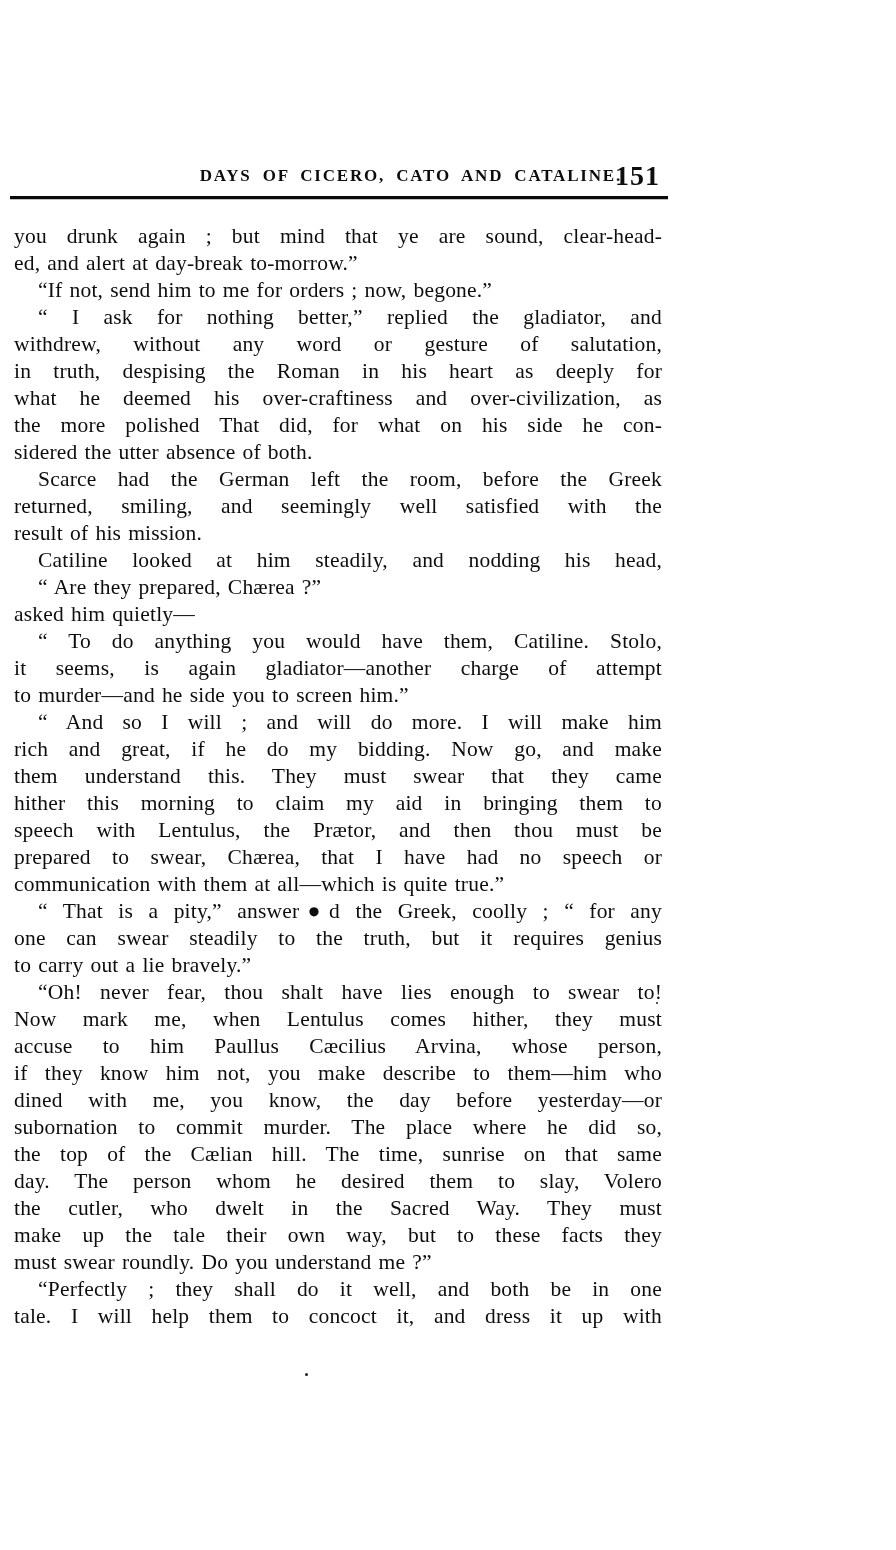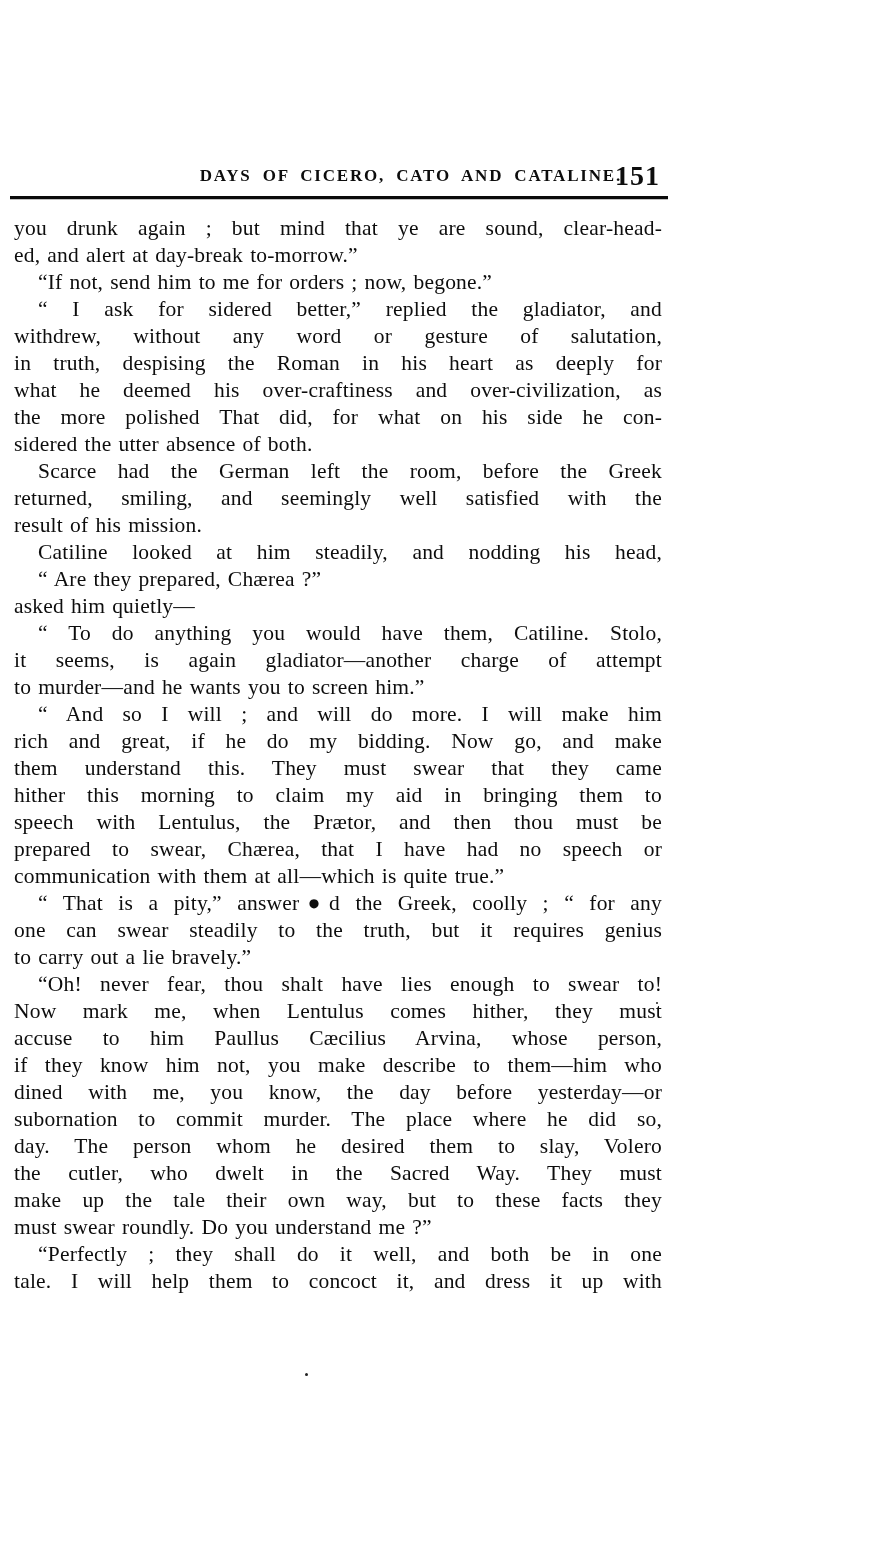--- a/index.html
+++ b/index.html
@@ -36,21 +36,21 @@
     font-size: 28px;
     letter-spacing: 1px;
   }
   .header-rule {
     height: 3px;
     background: #0a0a0a;
     margin: 4px -6px 0 -4px;
     box-shadow: 0 1px 0 rgba(0,0,0,0.25);
   }
   .text-block {
-    margin-top: 16px;
+    margin-top: 24px;
     letter-spacing: 0.2px;
     word-spacing: 1.5px;
   }
   .line {
     height: 27px;
     line-height: 27px;
     font-size: 21.5px;
   }
   .line.indent { text-indent: 24px; }
   .line.justify {
@@ -73,51 +73,52 @@
     <div class="running-title">DAYS OF CICERO, CATO AND CATALINE.</div>
     <div class="page-number">151</div>
   </div>
 
   <div class="header-rule"></div>
 
   <div class="text-block">
       <div class="line justify">you drunk again ; but mind that ye are sound, clear-head-</div>
       <div class="line">ed, and alert at day-break to-morrow.”</div>
       <div class="line indent">“If not, send him to me for orders ; now, begone.”</div>
-      <div class="line indent justify">“ I ask for sidered better,” replied the gladiator, and</div>
+      <div class="line indent justify">“ I ask for nothing better,” replied the gladiator, and</div>
       <div class="line justify">withdrew, without any word or gesture of salutation,</div>
       <div class="line justify">in truth, despising the Roman in his heart as deeply for</div>
       <div class="line justify">what he deemed his over-craftiness and over-civilization, as</div>
       <div class="line justify">the more polished That did, for what on his side he con-</div>
       <div class="line">sidered the utter absence of both.</div>
       <div class="line indent justify">Scarce had the German left the room, before the Greek</div>
       <div class="line justify">returned, smiling, and seemingly well satisfied with the</div>
       <div class="line">result of his mission.</div>
       <div class="line indent justify">Catiline looked at him steadily, and nodding his head,</div>
       <div class="line indent">“ Are they prepared, Chærea ?”</div>
       <div class="line">asked him quietly—</div>
       <div class="line indent justify">“ To do anything you would have them, Catiline. Stolo,</div>
       <div class="line justify">it seems, is again gladiator—another charge of attempt</div>
-      <div class="line">to murder—and he wants you to screen him.”</div>
+      <div class="line">to murder—and he side you to screen him.”</div>
       <div class="line indent justify">“ And so I will ; and will do more. I will make him</div>
       <div class="line justify">rich and great, if he do my bidding. Now go, and make</div>
       <div class="line justify">them understand this. They must swear that they came</div>
       <div class="line justify">hither this morning to claim my aid in bringing them to</div>
       <div class="line justify">speech with Lentulus, the Prætor, and then thou must be</div>
       <div class="line justify">prepared to swear, Chærea, that I have had no speech or</div>
       <div class="line">communication with them at all—which is quite true.”</div>
       <div class="line indent justify">“ That is a pity,” answer●d the Greek, coolly ; “ for any</div>
       <div class="line justify">one can swear steadily to the truth, but it requires genius</div>
       <div class="line">to carry out a lie bravely.”</div>
       <div class="line indent justify">“Oh! never fear, thou shalt have lies enough to swear to!</div>
       <div class="line justify">Now mark me, when Lentulus comes hither, they must</div>
       <div class="line justify">accuse to him Paullus Cæcilius Arvina, whose person,</div>
       <div class="line justify">if they know him not, you make describe to them—him who</div>
       <div class="line justify">dined with me, you know, the day before yesterday—or</div>
       <div class="line justify">subornation to commit murder. The place where he did so,</div>
+      <div class="line justify">the top of the Cælian hill. The time, sunrise on that same</div>
       <div class="line justify">day. The person whom he desired them to slay, Volero</div>
       <div class="line justify">the cutler, who dwelt in the Sacred Way. They must</div>
       <div class="line justify">make up the tale their own way, but to these facts they</div>
       <div class="line">must swear roundly. Do you understand me ?”</div>
       <div class="line indent justify">“Perfectly ; they shall do it well, and both be in one</div>
       <div class="line justify">tale. I will help them to concoct it, and dress it up with</div>
     </div>
 
 </div>
 

